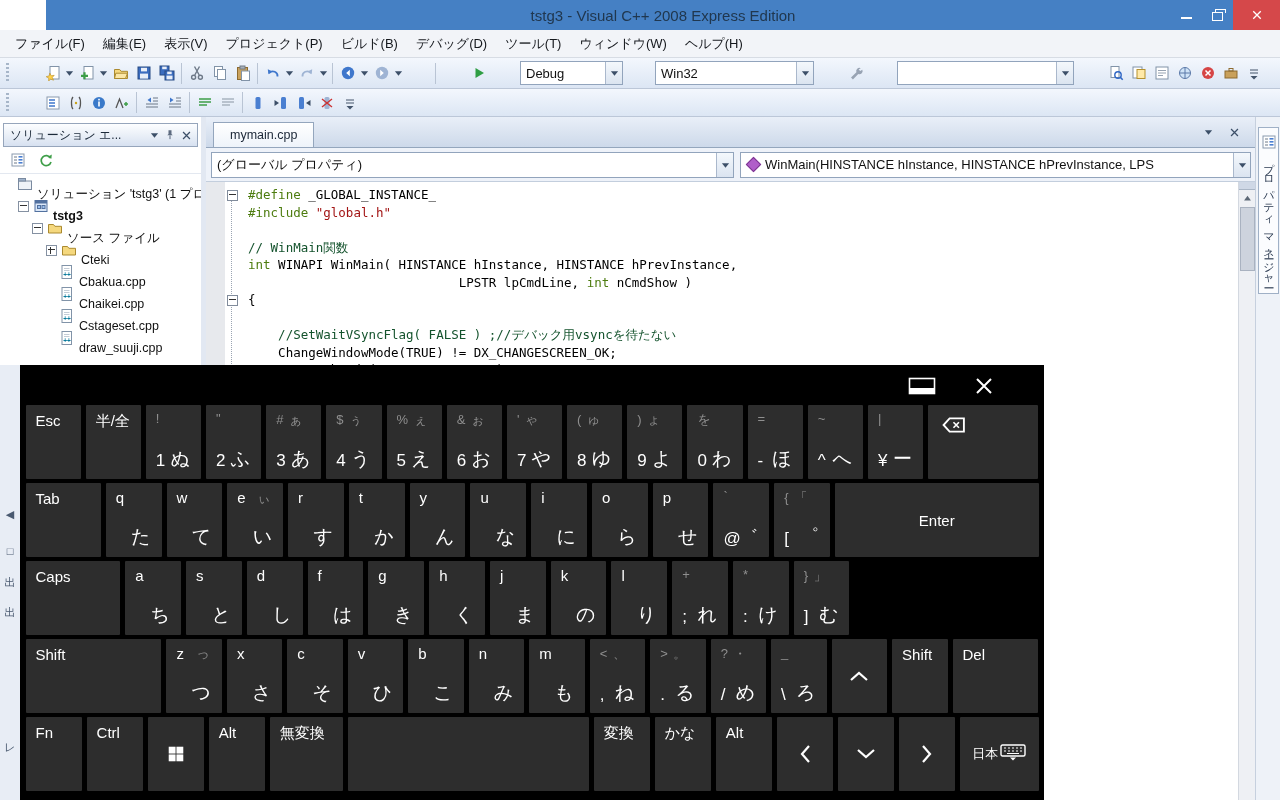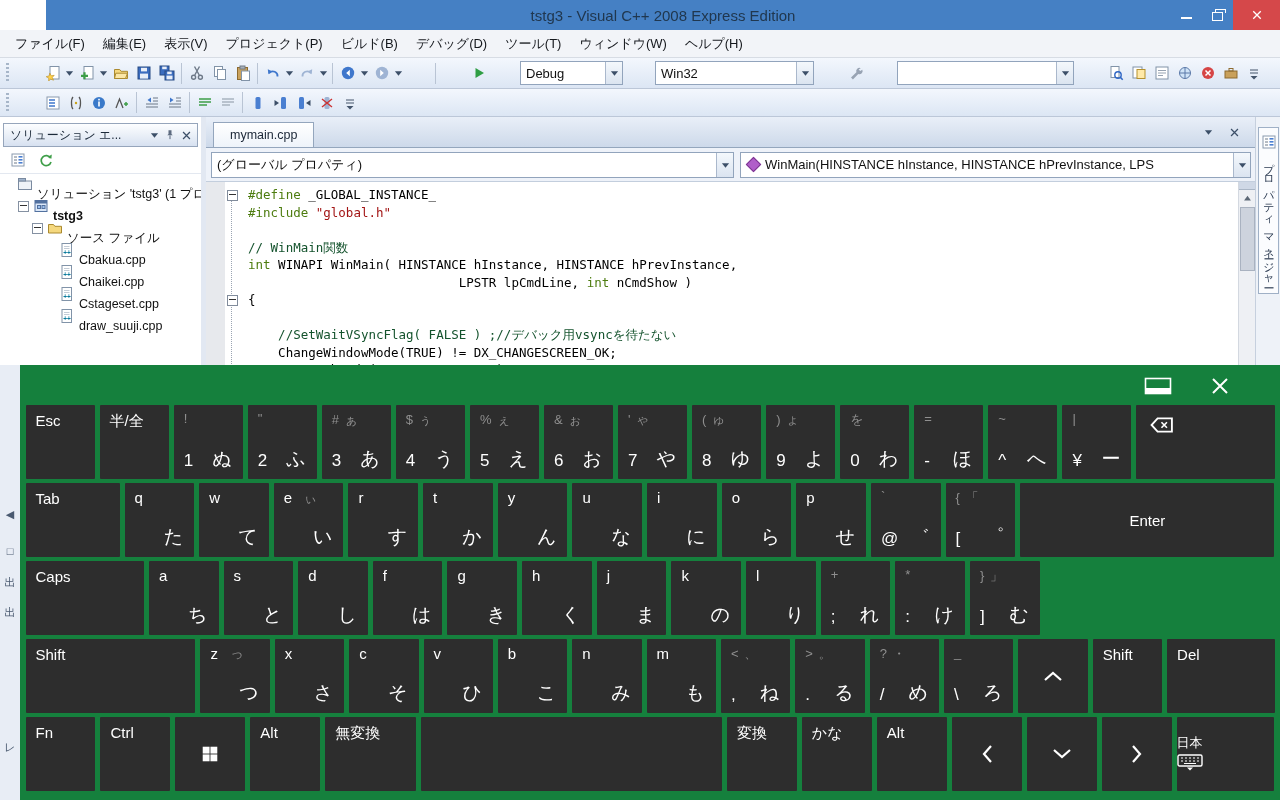--- a/index.html
+++ b/index.html
@@ -82,39 +82,39 @@
   .sb-thumb{position:absolute;top:25px;left:1px;right:1px;height:62px;background:#cdd3dd;border:1px solid #a9b2c0;}
   
   #right-strip{position:absolute;right:0;top:117px;width:24px;bottom:0;background:#eef2f8;border-left:1px solid #c6d0de;}
   #right-tab{position:absolute;top:10px;left:2px;width:19px;padding:6px 0 10px 0;background:#fbfcfe;
         border:1px solid #9fb0c6;display:flex;flex-direction:column;align-items:center;gap:5px;}
   .rt-text{writing-mode:vertical-rl;font-size:11px;color:#2a3950;letter-spacing:1px;}
   
   #left-edge{position:absolute;left:0;top:365px;width:20px;bottom:0;background:#e8edf5;border-right:1px solid #cfd6e2;z-index:40;}
   .edge-item{position:absolute;left:0;width:100%;text-align:center;font-size:11px;color:#4a5a70;}
   
-  #osk{position:absolute;left:20px;top:365px;width:1260px;height:435px;background:#15803d;z-index:50;
+  #osk{position:absolute;left:20px;top:365px;width:1024px;height:435px;background:#000000;z-index:50;
        font-family:"Liberation Sans","DejaVu Sans",sans-serif;}
   #osk-topbar{height:40px;position:relative;}
   .osk-tbtn{position:absolute;top:8px;width:44px;height:26px;display:flex;align-items:center;justify-content:center;}
   #osk-dock{right:100px;} #osk-close{right:38px;}
   #osk-rows{padding:0 3px;}
   .osk-row{display:flex;height:74px;margin-bottom:4px;}
   .key{position:relative;background:#2d2d2d;margin:0 2.5px;border-radius:1px;color:#fff;flex-basis:0;min-width:0;}
   .key.spacer{background:transparent;}
   .k-lab{position:absolute;top:7px;left:10px;font-size:15px;white-space:nowrap;}
   .k-center{display:flex;width:100%;height:100%;align-items:center;justify-content:center;font-size:15px;}
   .k-sub{position:absolute;top:6px;left:10px;font-size:13px;color:#8f8f8f;white-space:pre;letter-spacing:1px;}
   .k-sub.after-tl{left:30px;}
   .k-tl{position:absolute;top:6px;left:10px;font-size:15px;}
   .k-bl{position:absolute;bottom:8px;left:10px;font-size:17px;}
   .k-br{position:absolute;bottom:7px;right:11px;font-size:19px;}
   .k-icon{position:absolute;inset:0;display:flex;align-items:center;justify-content:center;}
   .k-icon.tl{justify-content:flex-start;align-items:flex-start;padding:9px 0 0 12px;}
-  .k-ime{display:flex;flex-direction:column;align-items:flex-start;justify-content:center;height:100%;gap:2px;font-size:13px;}
+  .k-ime{display:flex;align-items:center;justify-content:center;height:100%;gap:2px;font-size:13px;}
 </style>
 </head>
 <body>
 
 <div id="root">
 
   <div id="titlebar">
     <span id="win-title">tstg3 - Visual C++ 2008 Express Edition</span>
     <span id="capbtns">
       <span class="cap">
@@ -562,20 +562,29 @@
         <div class="tree-row" style="padding-left: 32px;">
           <span class="exp"></span>
           <span class="ticon">
             <svg viewBox="0 0 16 16" width="16" height="16" aria-hidden="true">
               <path d="M1.5 4.5h5l1.4 1.8h6.6V13H1.5z" fill="#f5d87e" stroke="#ab8a30"></path>
             </svg>
           </span>
           <span class="lbl">ソース ファイル</span>
         </div>
         <div class="tree-row" style="padding-left: 46px;">
+          <span class="exp plus"></span>
+          <span class="ticon">
+            <svg viewBox="0 0 16 16" width="16" height="16" aria-hidden="true">
+              <path d="M1.5 4.5h5l1.4 1.8h6.6V13H1.5z" fill="#f5d87e" stroke="#ab8a30"></path>
+            </svg>
+          </span>
+          <span class="lbl">Cteki</span>
+        </div>
+        <div class="tree-row" style="padding-left: 46px;">
           <span style="width: 9px; flex: 0 0 auto;"></span>
           <span class="ticon">
             <svg viewBox="0 0 16 16" width="16" height="16" aria-hidden="true">
               <rect x="3" y="1.5" width="9.5" height="13" fill="#fff" stroke="#8193a8"></rect>
               <path d="M5 4.5h5.5M5 6.5h5.5" stroke="#c3ccd6"></path>
               <text x="4.2" y="13" font-size="6.5" font-weight="bold" fill="#0a7a9c">++</text>
             </svg>
           </span>
           <span class="lbl">Cbakua.cpp</span>
         </div>

